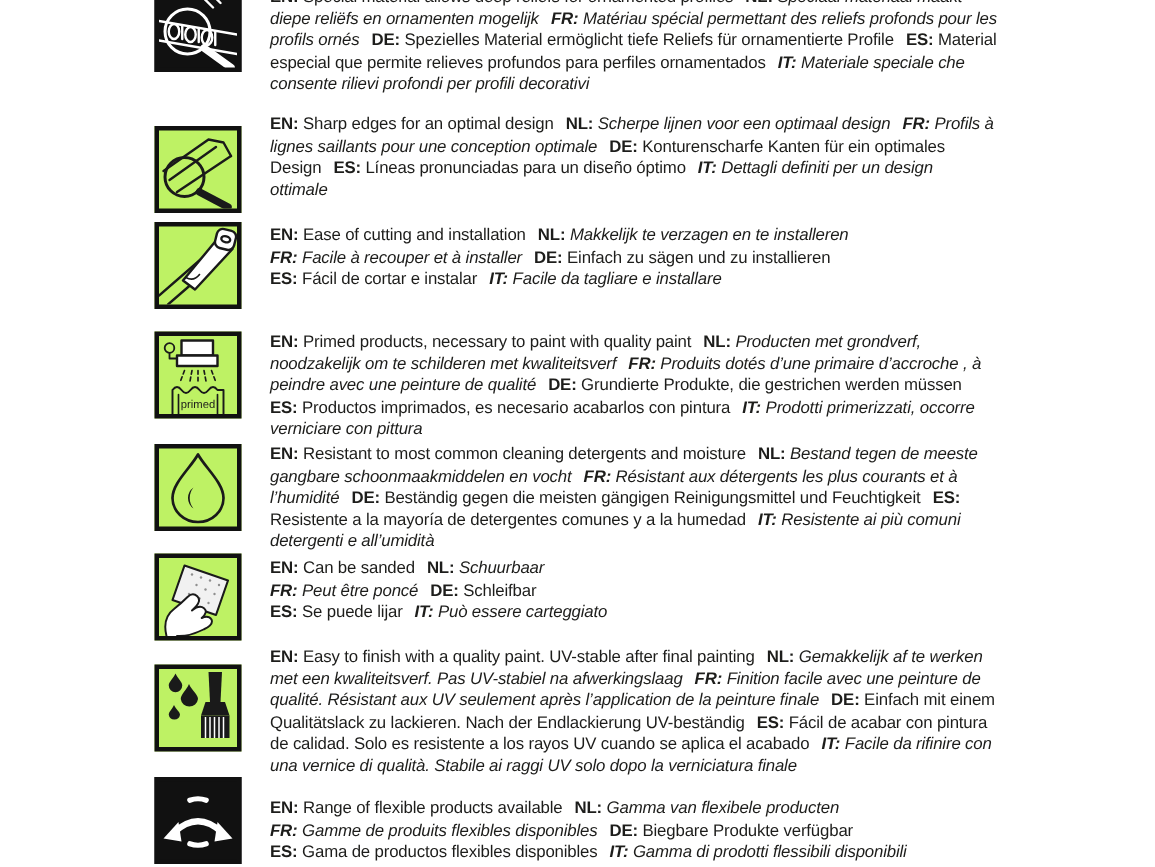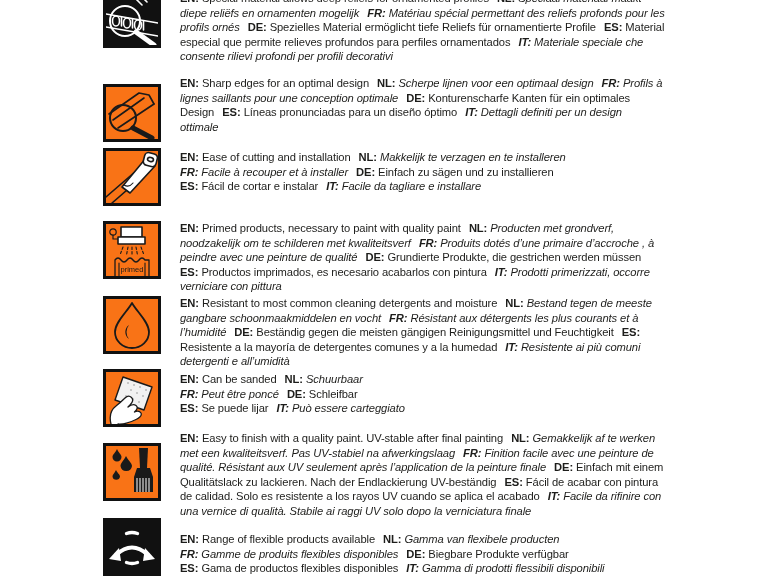--- a/index.html
+++ b/index.html
@@ -5,21 +5,21 @@
   html,body{margin:0;padding:0;}
   body{
     width:770px;height:578px;overflow:hidden;position:relative;
     background:#ffffff;
     font-family:"Liberation Sans", sans-serif;
     color:#1d1d1b;
   }
   .section{position:absolute;left:103px;width:572px;}
   .icon-box{
     position:absolute;left:0;width:52px;height:52px;
-    border:3px solid #111;background:#f97316;box-sizing:content-box;
+    border:3px solid #111;background:#bef264;box-sizing:content-box;
   }
   .icon-box.inverted{background:#111;}
   .icon-box svg{display:block;width:52px;height:52px;}
   .txt-block{
     position:absolute;left:77px;width:486px;
     font-size:11.2px;line-height:14.6px;letter-spacing:-0.1px;
   }
   .seg{padding-right:5px;}
   .lab{font-weight:bold;}
   .lang-NL .tx,.lang-FR .tx,.lang-IT .tx{font-style:italic;}

